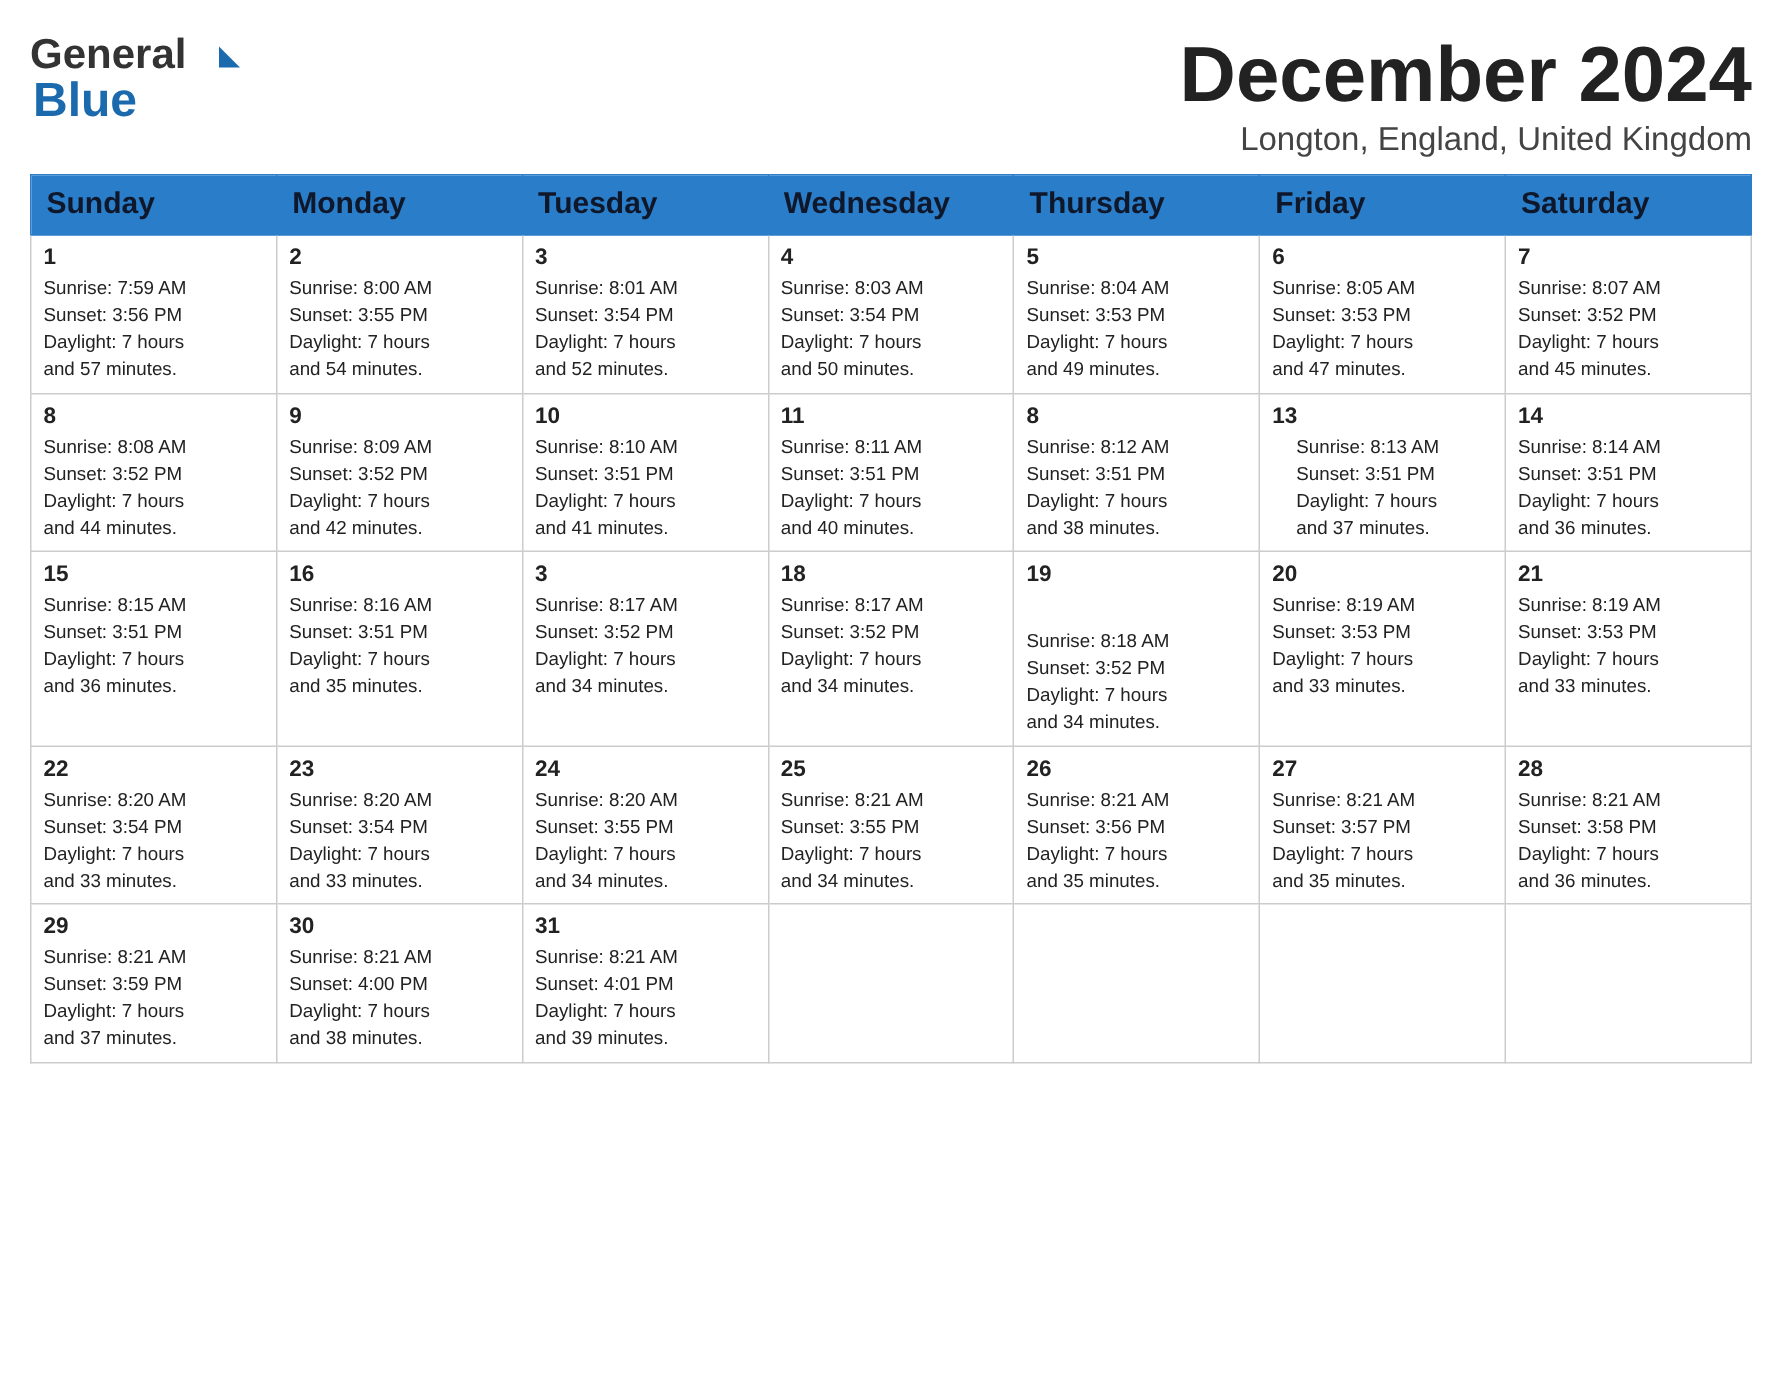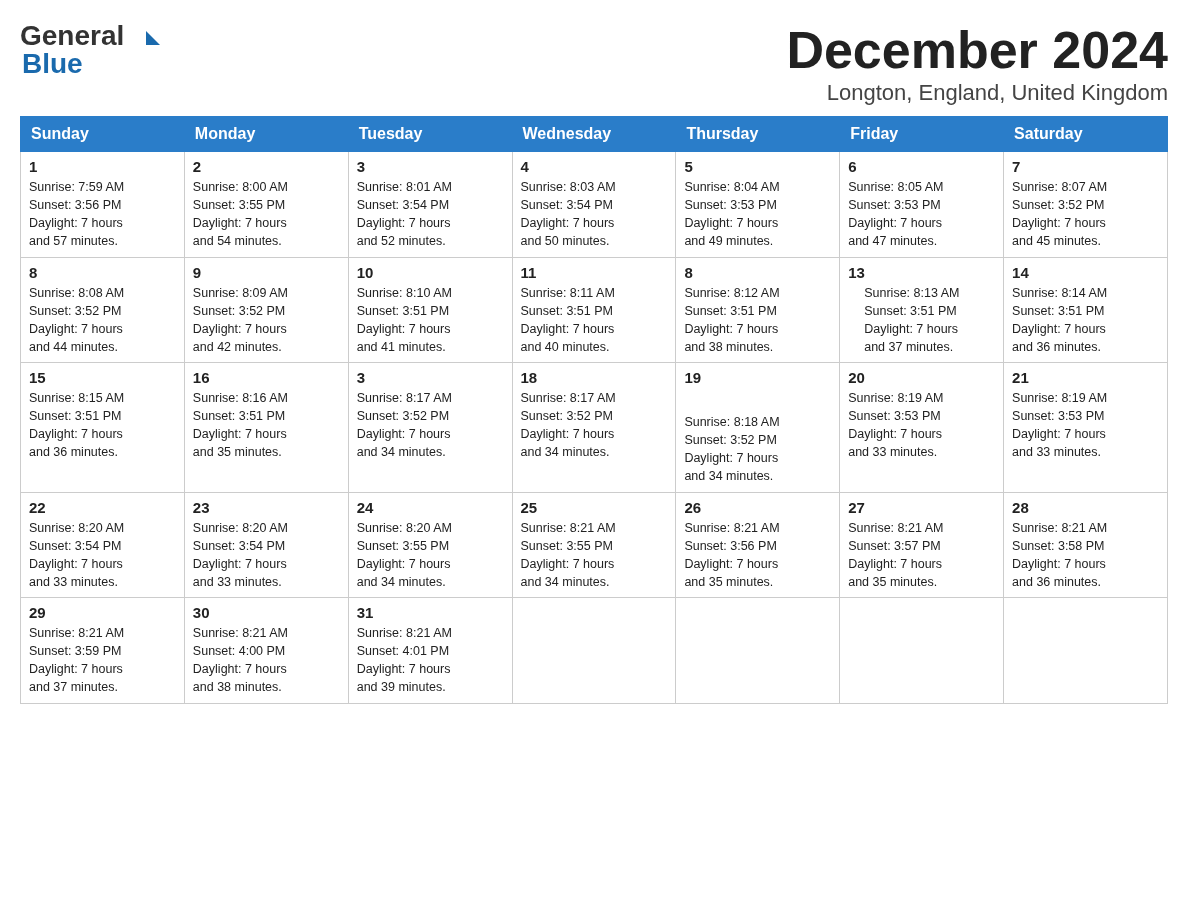--- a/index.html
+++ b/index.html
@@ -34,21 +34,21 @@
     .logo-arrow {
       width: 0;
       height: 0;
       border-left: 14px solid #1a6aad;
       border-top: 14px solid transparent;
       border-bottom: 0px solid transparent;
       margin-left: 2px;
       margin-top: 4px;
     }
     .logo-blue {
-      font-size: 28px;
+      font-size: 32px;
       font-weight: bold;
       color: #1a6aad;
       margin-top: -4px;
       margin-left: 2px;
     }
     .title-area {
       text-align: right;
     }
     .month-title {
       font-size: 52px;
@@ -59,22 +59,22 @@
       font-size: 22px;
       color: #444;
     }
     table {
       width: 100%;
       border-collapse: collapse;
       margin-top: 10px;
     }
     th {
       background-color: #2a7dc9;
-      color: #ffffff;
-      font-size: 16px;
+      color: #0f172a;
+      font-size: 20px;
       font-weight: bold;
       padding: 8px 10px;
       text-align: left;
       border: 1px solid #2a7dc9;
     }
     td {
       border: 1px solid #ccc;
       vertical-align: top;
       padding: 6px 8px;
       font-size: 13px;

